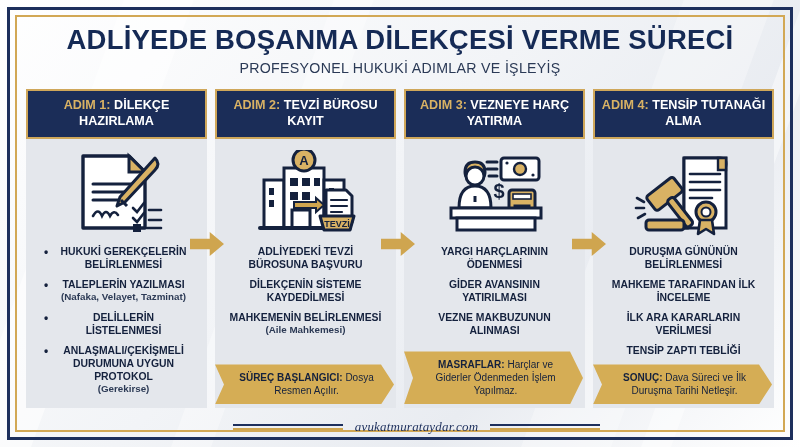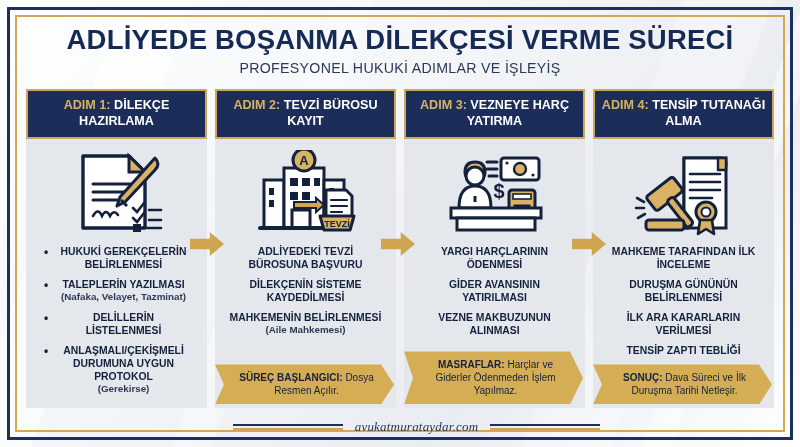--- a/index.html
+++ b/index.html
@@ -407,24 +407,24 @@
             <rect x="14" y="70" width="38" height="10" rx="3" fill="#d9b264" stroke="#14213d" stroke-width="3"></rect>
             <g stroke="#14213d" stroke-width="2.6" stroke-linecap="round">
               <line x1="12" y1="52" x2="5" y2="48"></line>
               <line x1="12" y1="58" x2="4" y2="58"></line>
               <line x1="13" y1="64" x2="6" y2="68"></line>
             </g>
           </svg>
         </div>
         <ul class="bullets">
           <li>
+            <span>DURUŞMA GÜNÜNÜN BELİRLENMESİ</span>
+          </li>
+          <li>
             <span>MAHKEME TARAFINDAN İLK İNCELEME</span>
-          </li>
-          <li>
-            <span>DURUŞMA GÜNÜNÜN BELİRLENMESİ</span>
           </li>
           <li>
             <span>İLK ARA KARARLARIN VERİLMESİ</span>
           </li>
           <li>
             <span>TENSİP ZAPTI TEBLİĞİ</span>
           </li>
         </ul>
         <div class="banner-wrap">
           <div class="banner">

